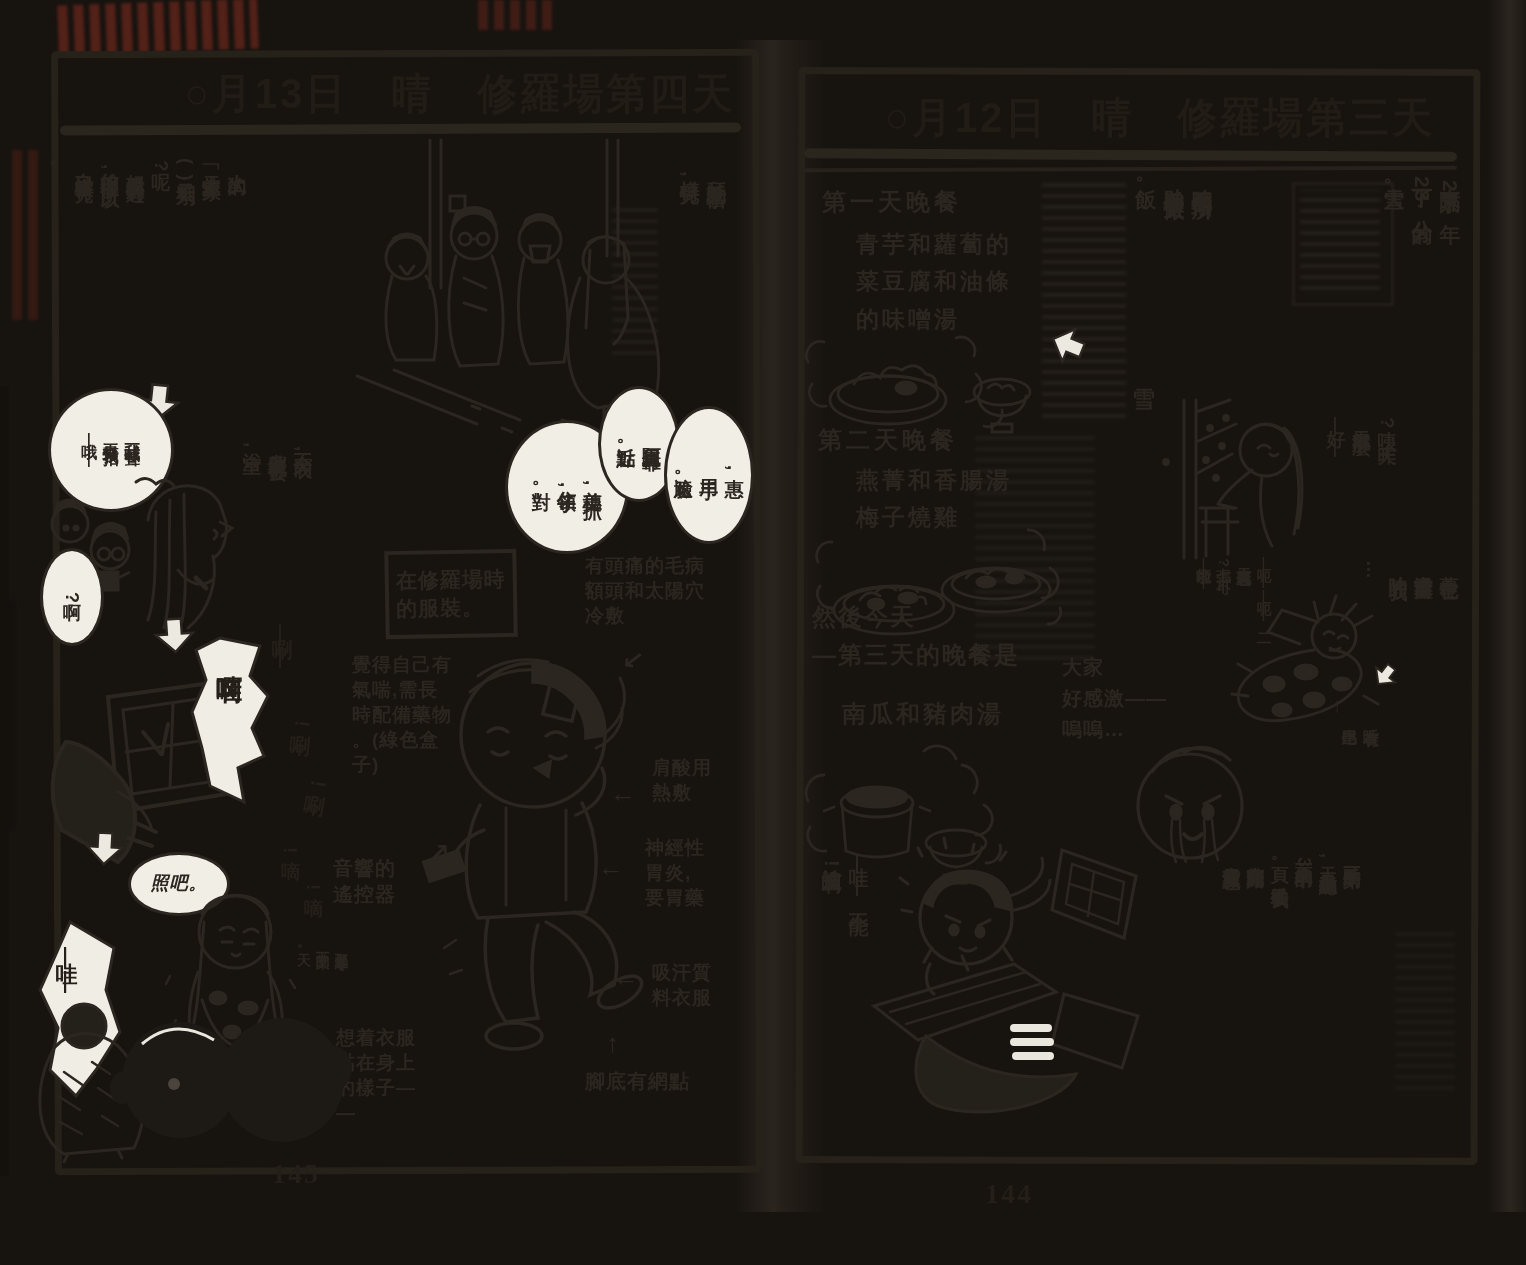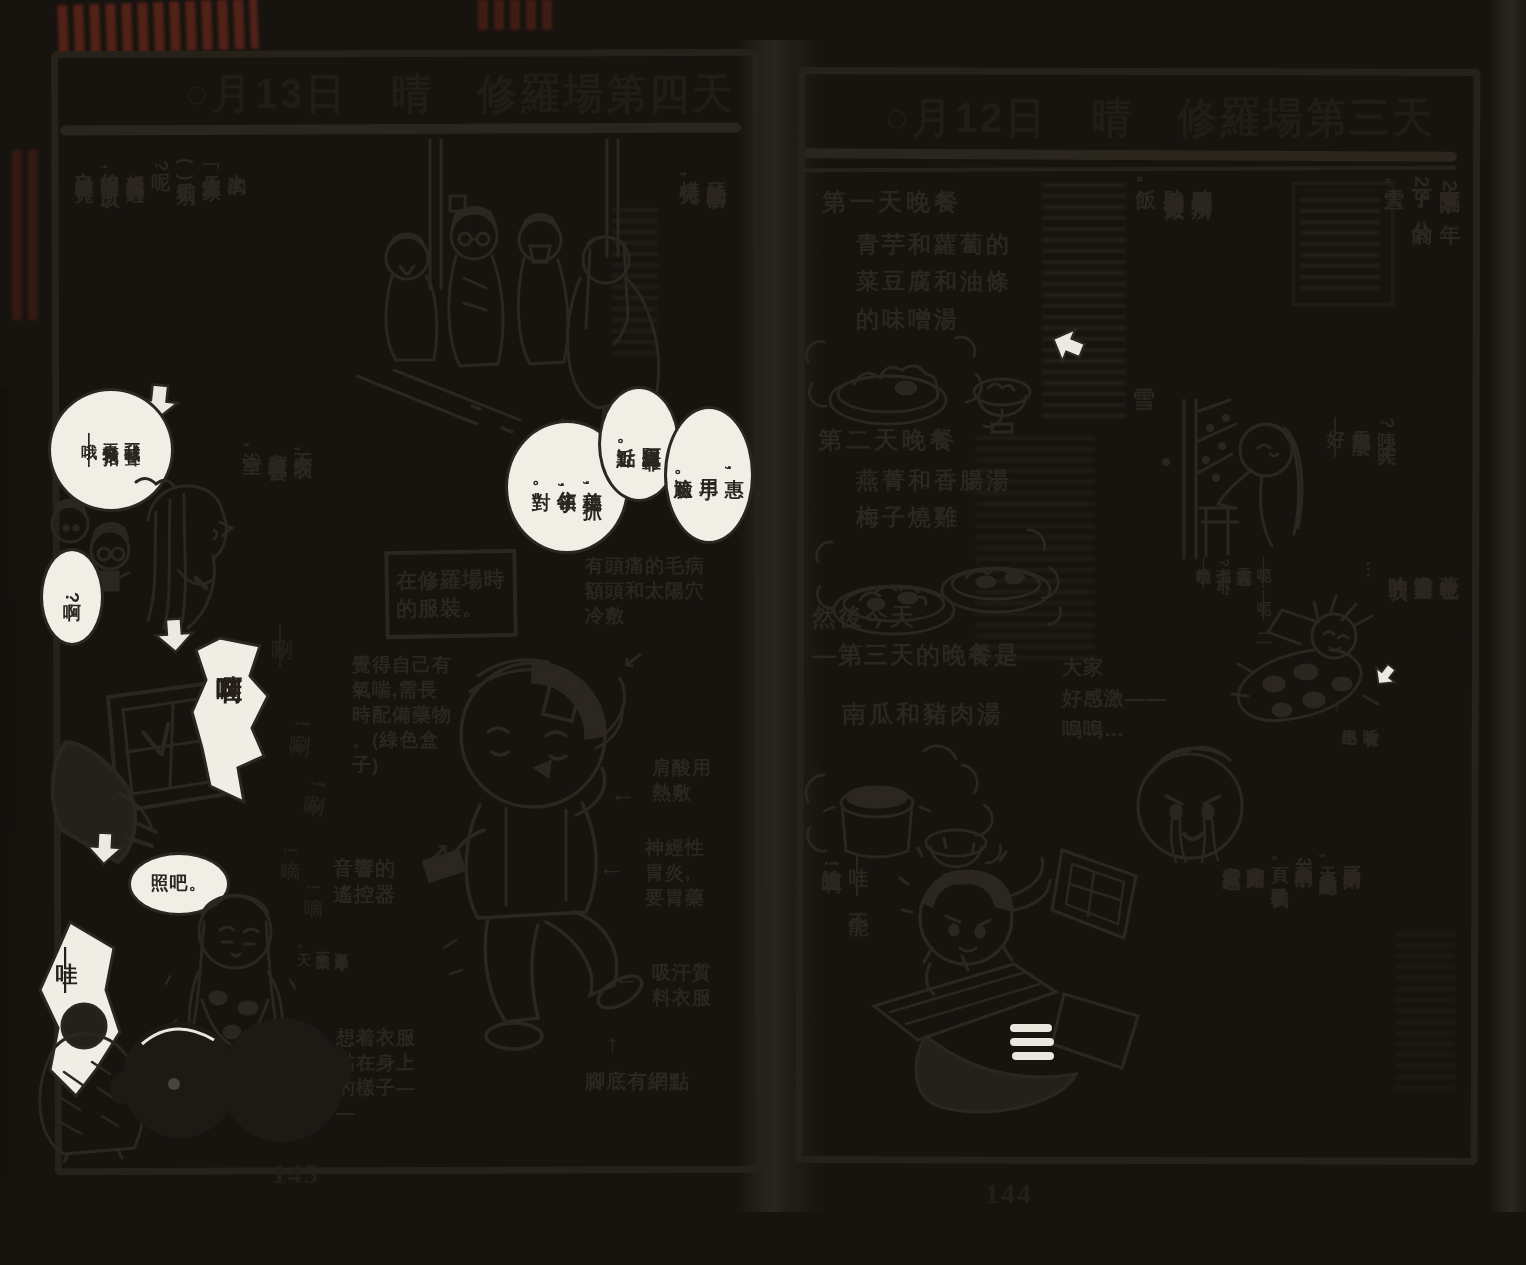--- a/index.html
+++ b/index.html
@@ -241,21 +241,21 @@
 <span class="arrowglyph" style="left:606px;top:1028px;font-size:26px;">↑</span>
 <div class="txt h" style="left:336px;top:1025px;width:128px;font-size:19px;">想着衣服
 黏在身上
 的樣子—
 —</div>
 
 <svg class="abs" style="left:86px;top:832px;transform:rotate(3deg);" width="38" height="34" viewBox="0 0 40 36">
   <polygon points="12,1 27,1 27,16 38,16 19.5,34 1,16 12,16" fill="#ece9e1" stroke="#2b2620" stroke-width="2.5"></polygon>
 </svg>
 <div class="bubble" style="left:128px;top:852px;width:96px;height:58px;border-radius:50%;">
-  <div class="txt h" style="position:static;font-size:18px;">照吧。</div>
+  <div class="txt h" style="position:static;font-size:18px;font-style:italic;">照吧。</div>
 </div>
 <svg class="abs" style="left:140px;top:880px;" width="190" height="215" viewBox="0 0 190 215">
   <g stroke="#2b2620" stroke-width="3" fill="none" stroke-linecap="round">
     <circle cx="95" cy="52" r="36"></circle>
     <path d="M62,34 C70,10 120,8 128,34 M64,42 C60,90 58,130 52,150 M126,42 C130,92 132,128 138,150"></path>
     <path d="M80,50 q8,-6 14,0 M104,52 q8,-6 14,0"></path>
     <path d="M82,62 h10 M104,64 h10"></path>
     <path d="M92,74 q4,4 8,0"></path>
     <path d="M58,92 C44,130 48,168 62,184 L132,184 C148,150 144,116 128,92"></path>
     <ellipse cx="78" cy="118" rx="8" ry="6" fill="#2b2620"></ellipse>

